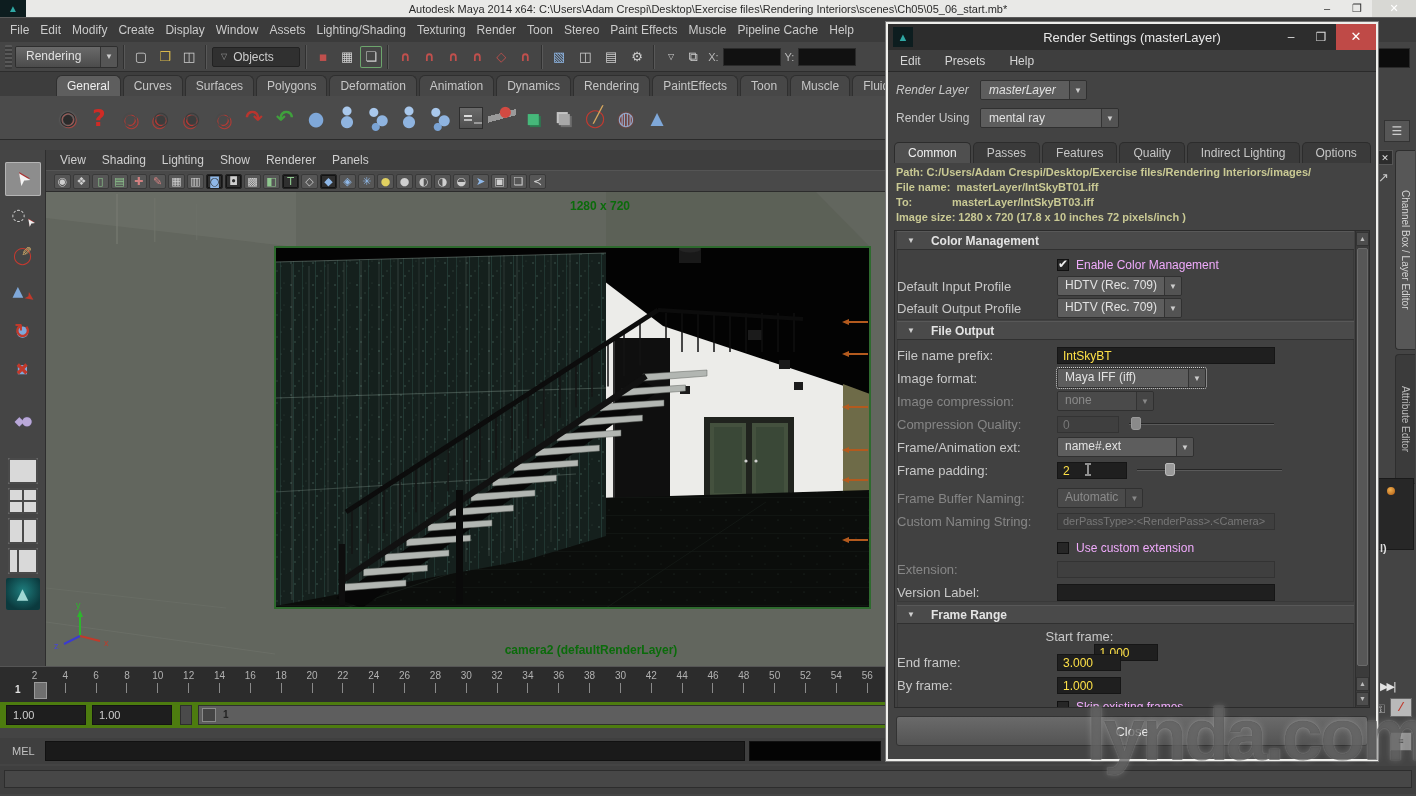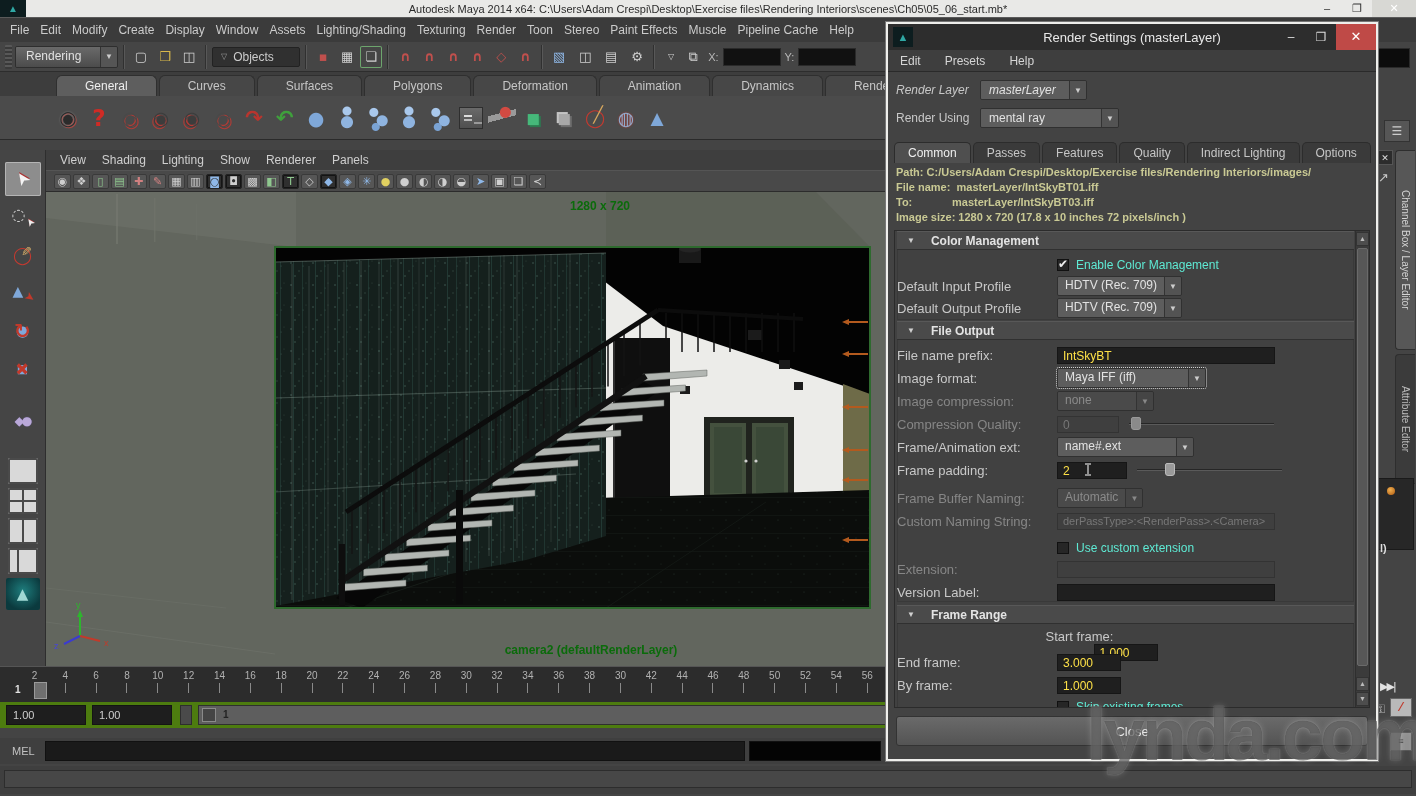--- a/index.html
+++ b/index.html
@@ -34,21 +34,21 @@
   .combo{display:flex;align-items:center;height:20px;background:#303030;border:1px solid #222;border-radius:2px;padding:0 8px;gap:6px;}
   .combo .funnel{font-size:8px;color:#999;}
   .combo .cval{font-size:12px;color:#ccc;min-width:58px;}
   .xy-label{font-size:11px;color:#b8b8b8;margin:0 4px;}
   .xy-field{width:58px;height:18px;background:#111;border:1px solid #2a2a2a;}
   .st-yellow{color:#d8b84a;} .st-red{color:#c0504d;font-weight:bold;} .st-active{color:#cfcfcf;box-shadow:inset 0 0 0 1px #6da56d;}
   .vi-gray{color:#cfcfcf;} .vi-blue{color:#8fb8e8;} .vi-green{color:#8fc88f;} .vi-yellow{color:#e0d060;} .vi-red{color:#d08080;}
 
   
   .shelf-tabs{position:absolute;left:0;top:72px;width:100%;height:24px;background:#3d3d3d;display:flex;align-items:flex-end;padding-left:56px;}
-  .shelf-tab{padding:3px 28px;font-size:12px;color:#c6c6c6;background:#474747;border:1px solid #2f2f2f;border-bottom:none;
+  .shelf-tab{padding:3px 10px;font-size:12px;color:#c6c6c6;background:#474747;border:1px solid #2f2f2f;border-bottom:none;
              border-radius:6px 6px 0 0;margin-right:2px;white-space:nowrap;}
   .shelf-tab.active{background:#5e5e5e;color:#eee;}
   .shelf-icons{position:absolute;left:0;top:96px;width:100%;height:44px;background:#4b4b4b;border-bottom:1px solid #2a2a2a;
                display:flex;align-items:center;padding-left:54px;gap:3px;}
   .shelf-side{position:absolute;left:2px;top:75px;width:18px;height:62px;display:flex;flex-direction:column;gap:4px;align-items:center;}
   .shelf-side .sbtn{width:14px;height:12px;background:#555;border:1px solid #333;color:#bbb;font-size:7px;line-height:10px;text-align:center;}
   .si{width:28px;height:28px;position:relative;display:flex;align-items:center;justify-content:center;font-family:"DejaVu Sans",sans-serif;}
   .si::after{font-size:18px;}
   .si-reel::after{content:"◉";color:#2b2b2b;font-size:20px;text-shadow:0 0 2px #888,1px 1px 0 #b23b35;}
   .si-question::after{content:"?";color:#cf2b25;font-size:23px;font-weight:bold;}
@@ -183,21 +183,21 @@
   .crow{position:absolute;left:2px;right:15px;height:20px;display:flex;align-items:center;}
   .crow .lbl{width:160px;text-align:left;padding-right:6px;font-size:13px;color:#c8c8c8;flex:0 0 auto;}
   .crow.dis .lbl{color:#868686;}
   .field{height:17px;background:#1f1f1f;border:1px solid #161616;color:#fde047;font-size:12px;padding:1px 5px;}
   .field.dis{background:#3f3f3f;border-color:#333;color:#777;}
   .crow .dd-val{padding:1px 7px;font-size:12px;}
   .crow.dis .dd-val{background:#4a4a4a;color:#8a8a8a;}
   .crow.dis .dd-arrow{background:#454545;color:#888;}
   .cbox{width:12px;height:12px;background:#262626;border:1px solid #111;position:relative;flex:0 0 auto;}
   .cbox.checked::after{content:"✔";position:absolute;left:0px;top:-3px;color:#eee;font-size:12px;}
-  .cblabel{font-size:12px;color:#5eead4;margin-left:7px;}
+  .cblabel{font-size:12px;color:#f0abfc;margin-left:7px;}
   .slider{position:relative;width:145px;height:14px;margin-left:10px;}
   .slider .groove{position:absolute;left:0;right:0;top:6px;height:2px;background:#262626;border-bottom:1px solid #5a5a5a;}
   .slider .shandle{position:absolute;top:0;width:10px;height:13px;background:#9a9a9a;border:1px solid #bbb;border-radius:2px 2px 3px 3px;}
   .slider.dis .shandle{background:#8a8a8a;border-color:#999;}
   .ibeam{position:absolute;width:2px;height:13px;background:#909090;}
   .ibeam::before,.ibeam::after{content:"";position:absolute;left:-2px;width:6px;height:2px;background:#909090;}
   .ibeam::after{bottom:0;}
   .sb{position:absolute;right:0;top:0;bottom:0;width:14px;background:#3b3b3b;border-left:1px solid #2f2f2f;}
   .sb-btn{position:absolute;left:0;width:13px;height:14px;background:#4d4d4d;border:1px solid #333;color:#bbb;
           font-size:7px;text-align:center;line-height:12px;}

